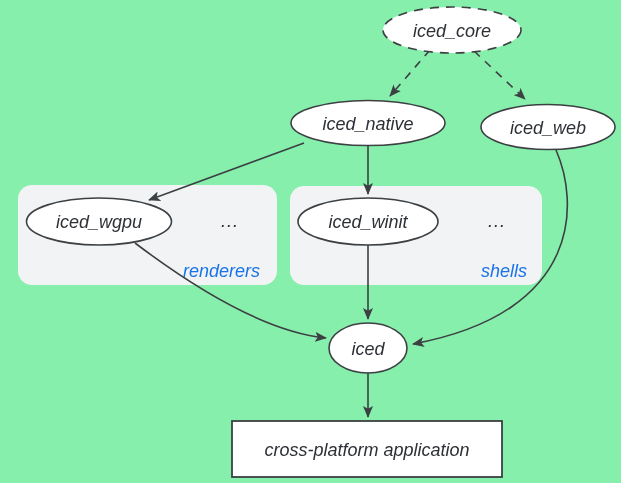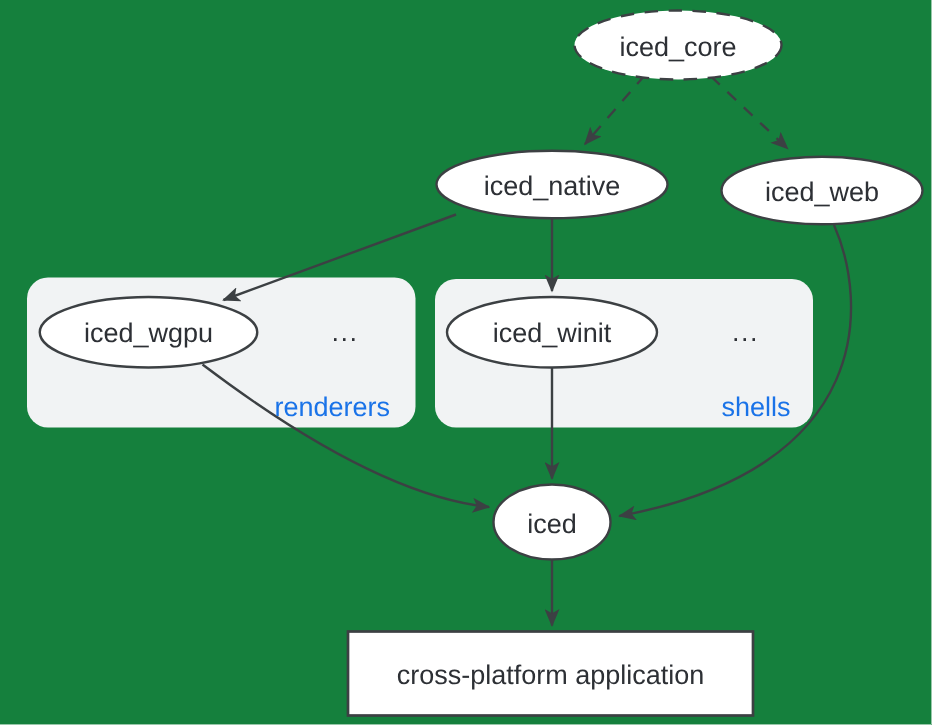--- a/index.html
+++ b/index.html
@@ -4,23 +4,24 @@
 <style>
   html, body {
     margin: 0;
     padding: 0;
     background: #ffffff;
   }
   .stage {
     position: relative;
     width: 621px;
     height: 483px;
-    background: #15803d;
+    background: #86efac;
     font-family: "Liberation Sans", sans-serif;
     overflow: hidden;
+    font-style: italic;
   }
   svg { display: block; }
   .node-shape { stroke-width: 1.6; }
   .node-shape.dashed { stroke-dasharray: 9 7; }
   .app-rect { stroke-width: 1.8; }
   .edge { fill: none; stroke-width: 1.6; }
   .edge.dashed { stroke-dasharray: 8 7; }
   .group-box { stroke: none; }
   text {
     font-family: "Liberation Sans", sans-serif;

